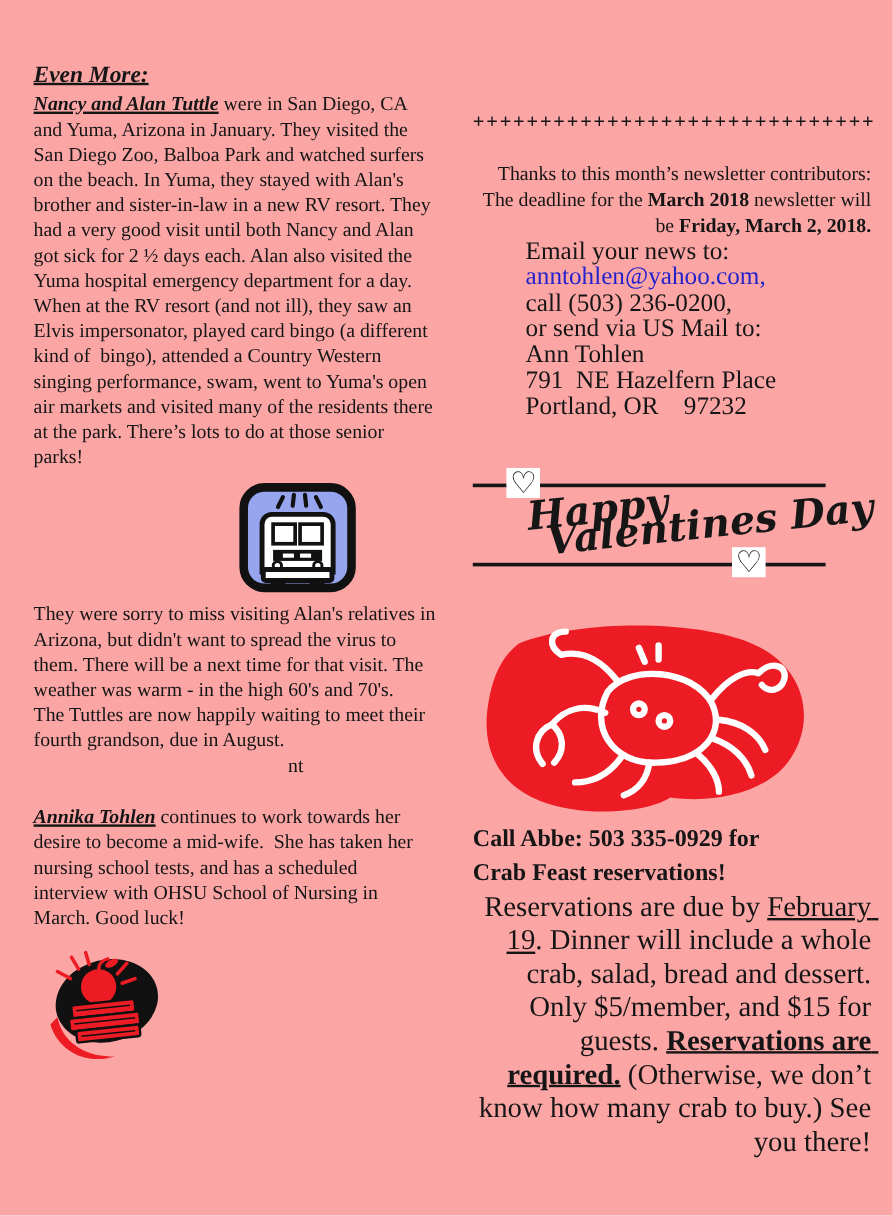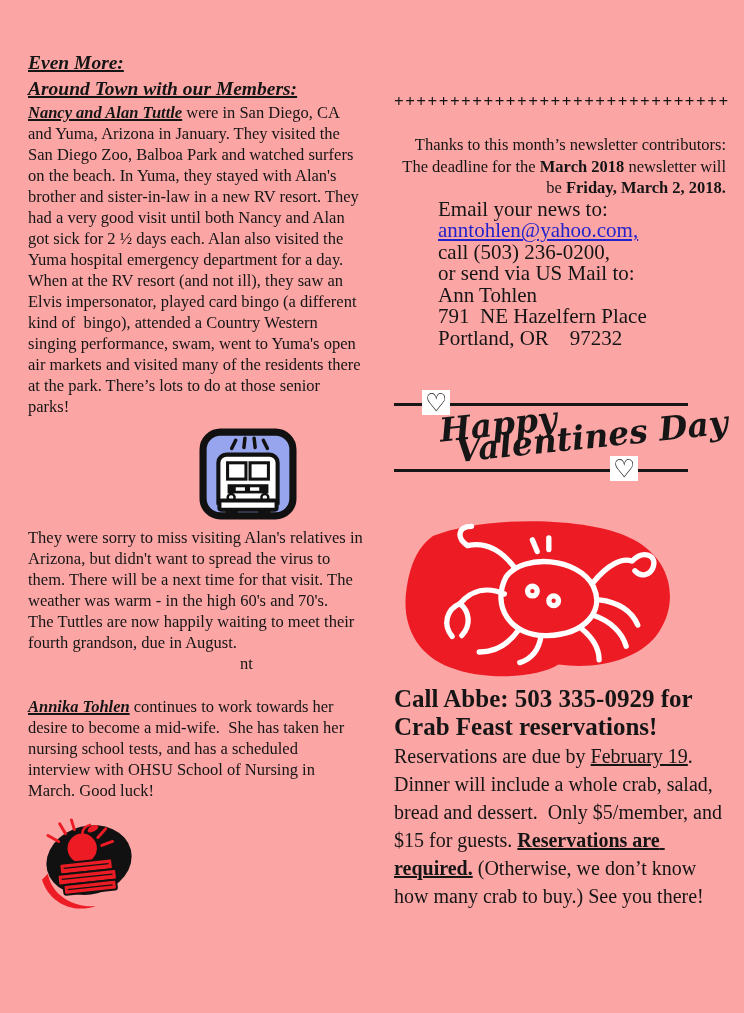--- a/index.html
+++ b/index.html
@@ -29,51 +29,50 @@
   .divider{
     font-size:17px;font-weight:bold;letter-spacing:1.5px;line-height:20px;
     margin:0 0 22px 0;white-space:nowrap;
   }
   .rp{font-size:16.5px;line-height:21.5px;margin:0;white-space:pre-wrap;text-align:right;}
   .bold{font-weight:bold;}
   .ul{text-decoration:underline;}
   .boldul{font-weight:bold;text-decoration:underline;text-decoration-thickness:2px;}
   .contact{margin-left:44px;}
   .contact p{margin:0;font-size:21px;line-height:21.5px;white-space:pre-wrap;}
-  .mail-link{color:var(--link_blue,#2222cc);text-decoration:underline;cursor:pointer;}
+  .mail-link{color:var(--link_blue,#2222cc);cursor:pointer;}
 
   .valentine{position:relative;width:294px;height:106px;margin-top:36px;}
   .v-line{position:absolute;left:0;right:0;height:2.5px;background:#161616;}
   .v-top{top:18px;}
   .v-bottom{top:84px;}
   .v-heart{
     position:absolute;font-family:"DejaVu Sans",sans-serif;font-size:25px;line-height:1;
     color:#161616;background:#fff;padding:0 3px;font-weight:bold;
   }
   .v-heart-top{left:28px;top:5px;}
   .v-heart-bottom{left:216px;top:71px;}
   .v-script{
     position:absolute;left:2px;top:16px;transform:rotate(-6deg);
     font-family:"DejaVu Serif",serif;font-style:italic;font-weight:bold;color:#161616;
   }
   .v-w1{display:block;margin-left:44px;font-size:33px;line-height:34px;}
   .v-w2{display:block;margin:-12px 0 0 58px;font-size:33px;line-height:34px;white-space:nowrap;}
 
   .crab-wrap{margin-top:16px;width:300px;height:174px;}
-  .crab-heading{font-size:25px;font-weight:bold;line-height:28px;margin:4px 0 0 0;}
-  .crab-body{font-size:20px;line-height:28px;margin:1px 0 0 0;white-space:pre-wrap;}
+  .crab-heading{font-size:20px;font-weight:bold;line-height:28px;margin:4px 0 0 0;}
+  .crab-body{font-size:24px;line-height:28px;margin:1px 0 0 0;white-space:pre-wrap;text-align:right;}
 </style>
 </head>
 <body>
 
 <div class="page">
 
   <div class="col col-left">
     <h2 class="heading">Even More:</h2>
-    <h2 class="heading">Around Town with our Members:</h2>
 
     <p class="body"><span class="lead">Nancy and Alan Tuttle</span><span> were in San Diego, CA and Yuma, Arizona in January. They visited the San Diego Zoo, Balboa Park and watched surfers on the beach. In Yuma, they stayed with Alan's brother and sister-in-law in a new RV resort. They had a very good visit until both Nancy and Alan got sick for 2 ½ days each. Alan also visited the Yuma hospital emergency department for a day.</span></p>
     <p class="body">When at the RV resort (and not ill), they saw an Elvis impersonator, played card bingo (a different kind of  bingo), attended a Country Western singing performance, swam, went to Yuma's open air markets and visited many of the residents there at the park. There’s lots to do at those senior parks!</p>
 
     <div class="bus-wrap">
       <svg viewBox="0 0 100 94" width="108" height="96" aria-hidden="true">
         <rect x="6" y="7" width="88" height="82" rx="17" fill="var(--bus_blue,#97a5ef)" stroke="#111" stroke-width="7"></rect>
         <g stroke="#111" stroke-width="3.4" stroke-linecap="round">
           <line x1="38" y1="15" x2="34" y2="23"></line>
           <line x1="47" y1="13" x2="46" y2="22"></line>

